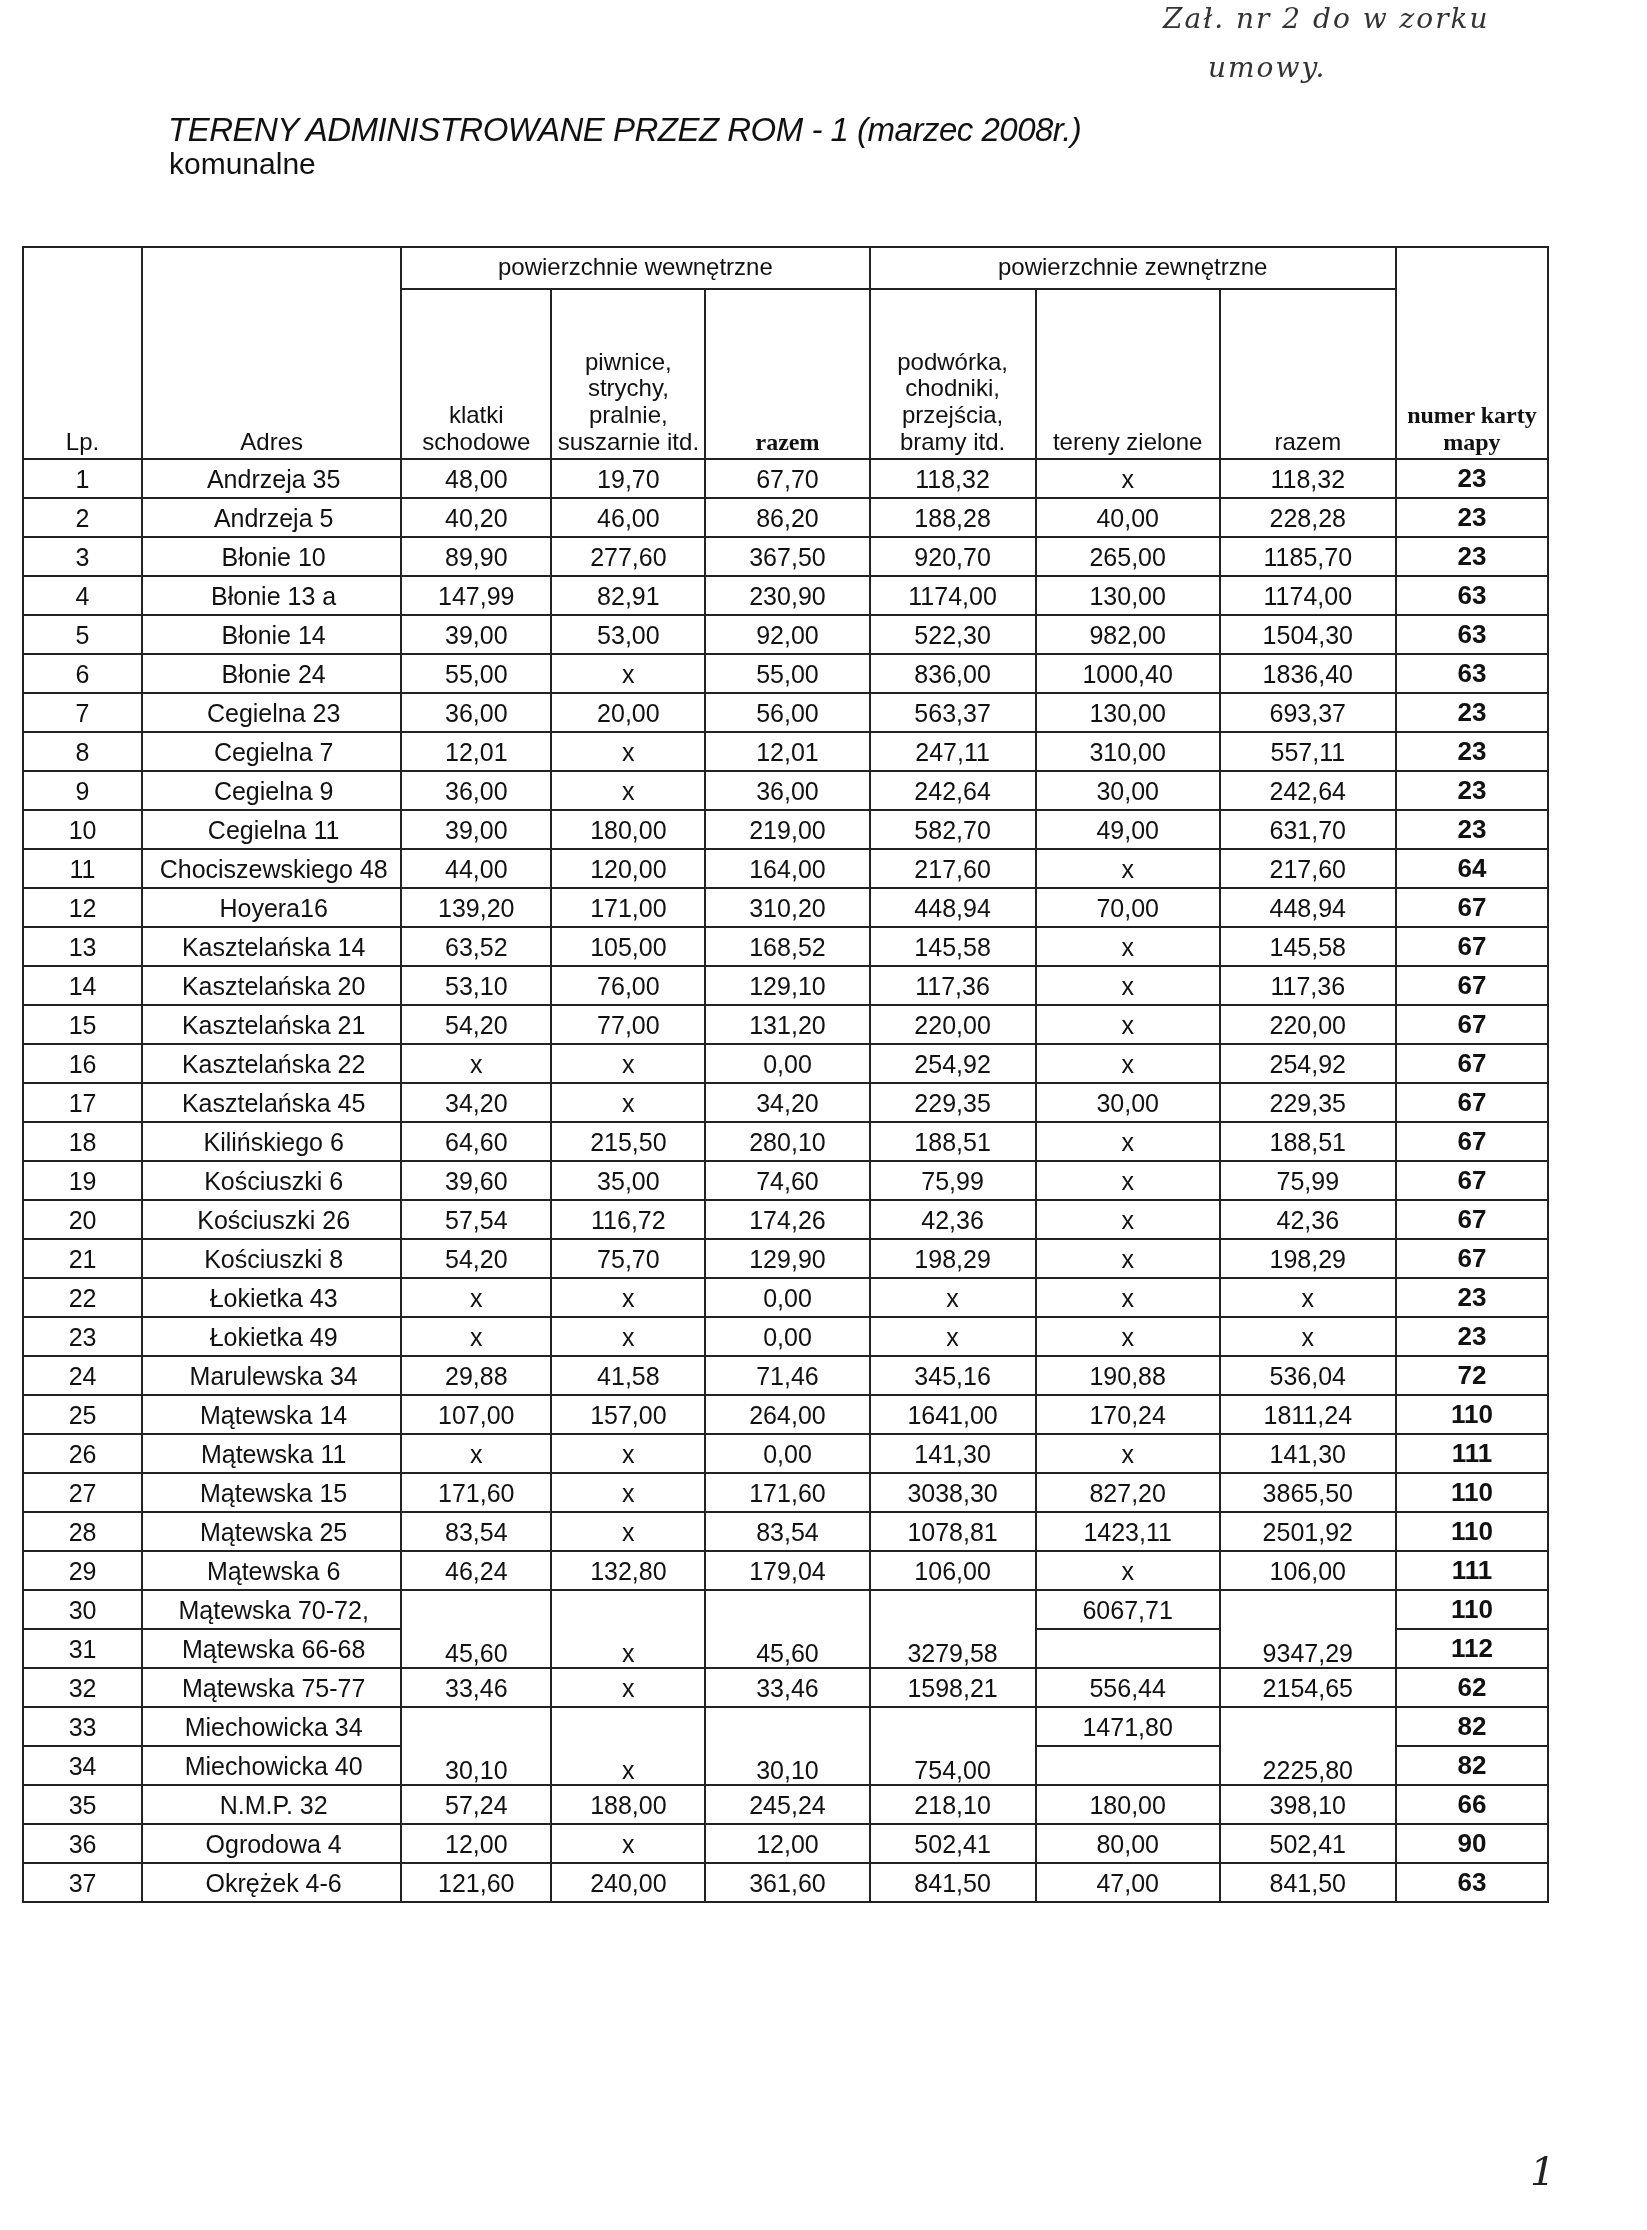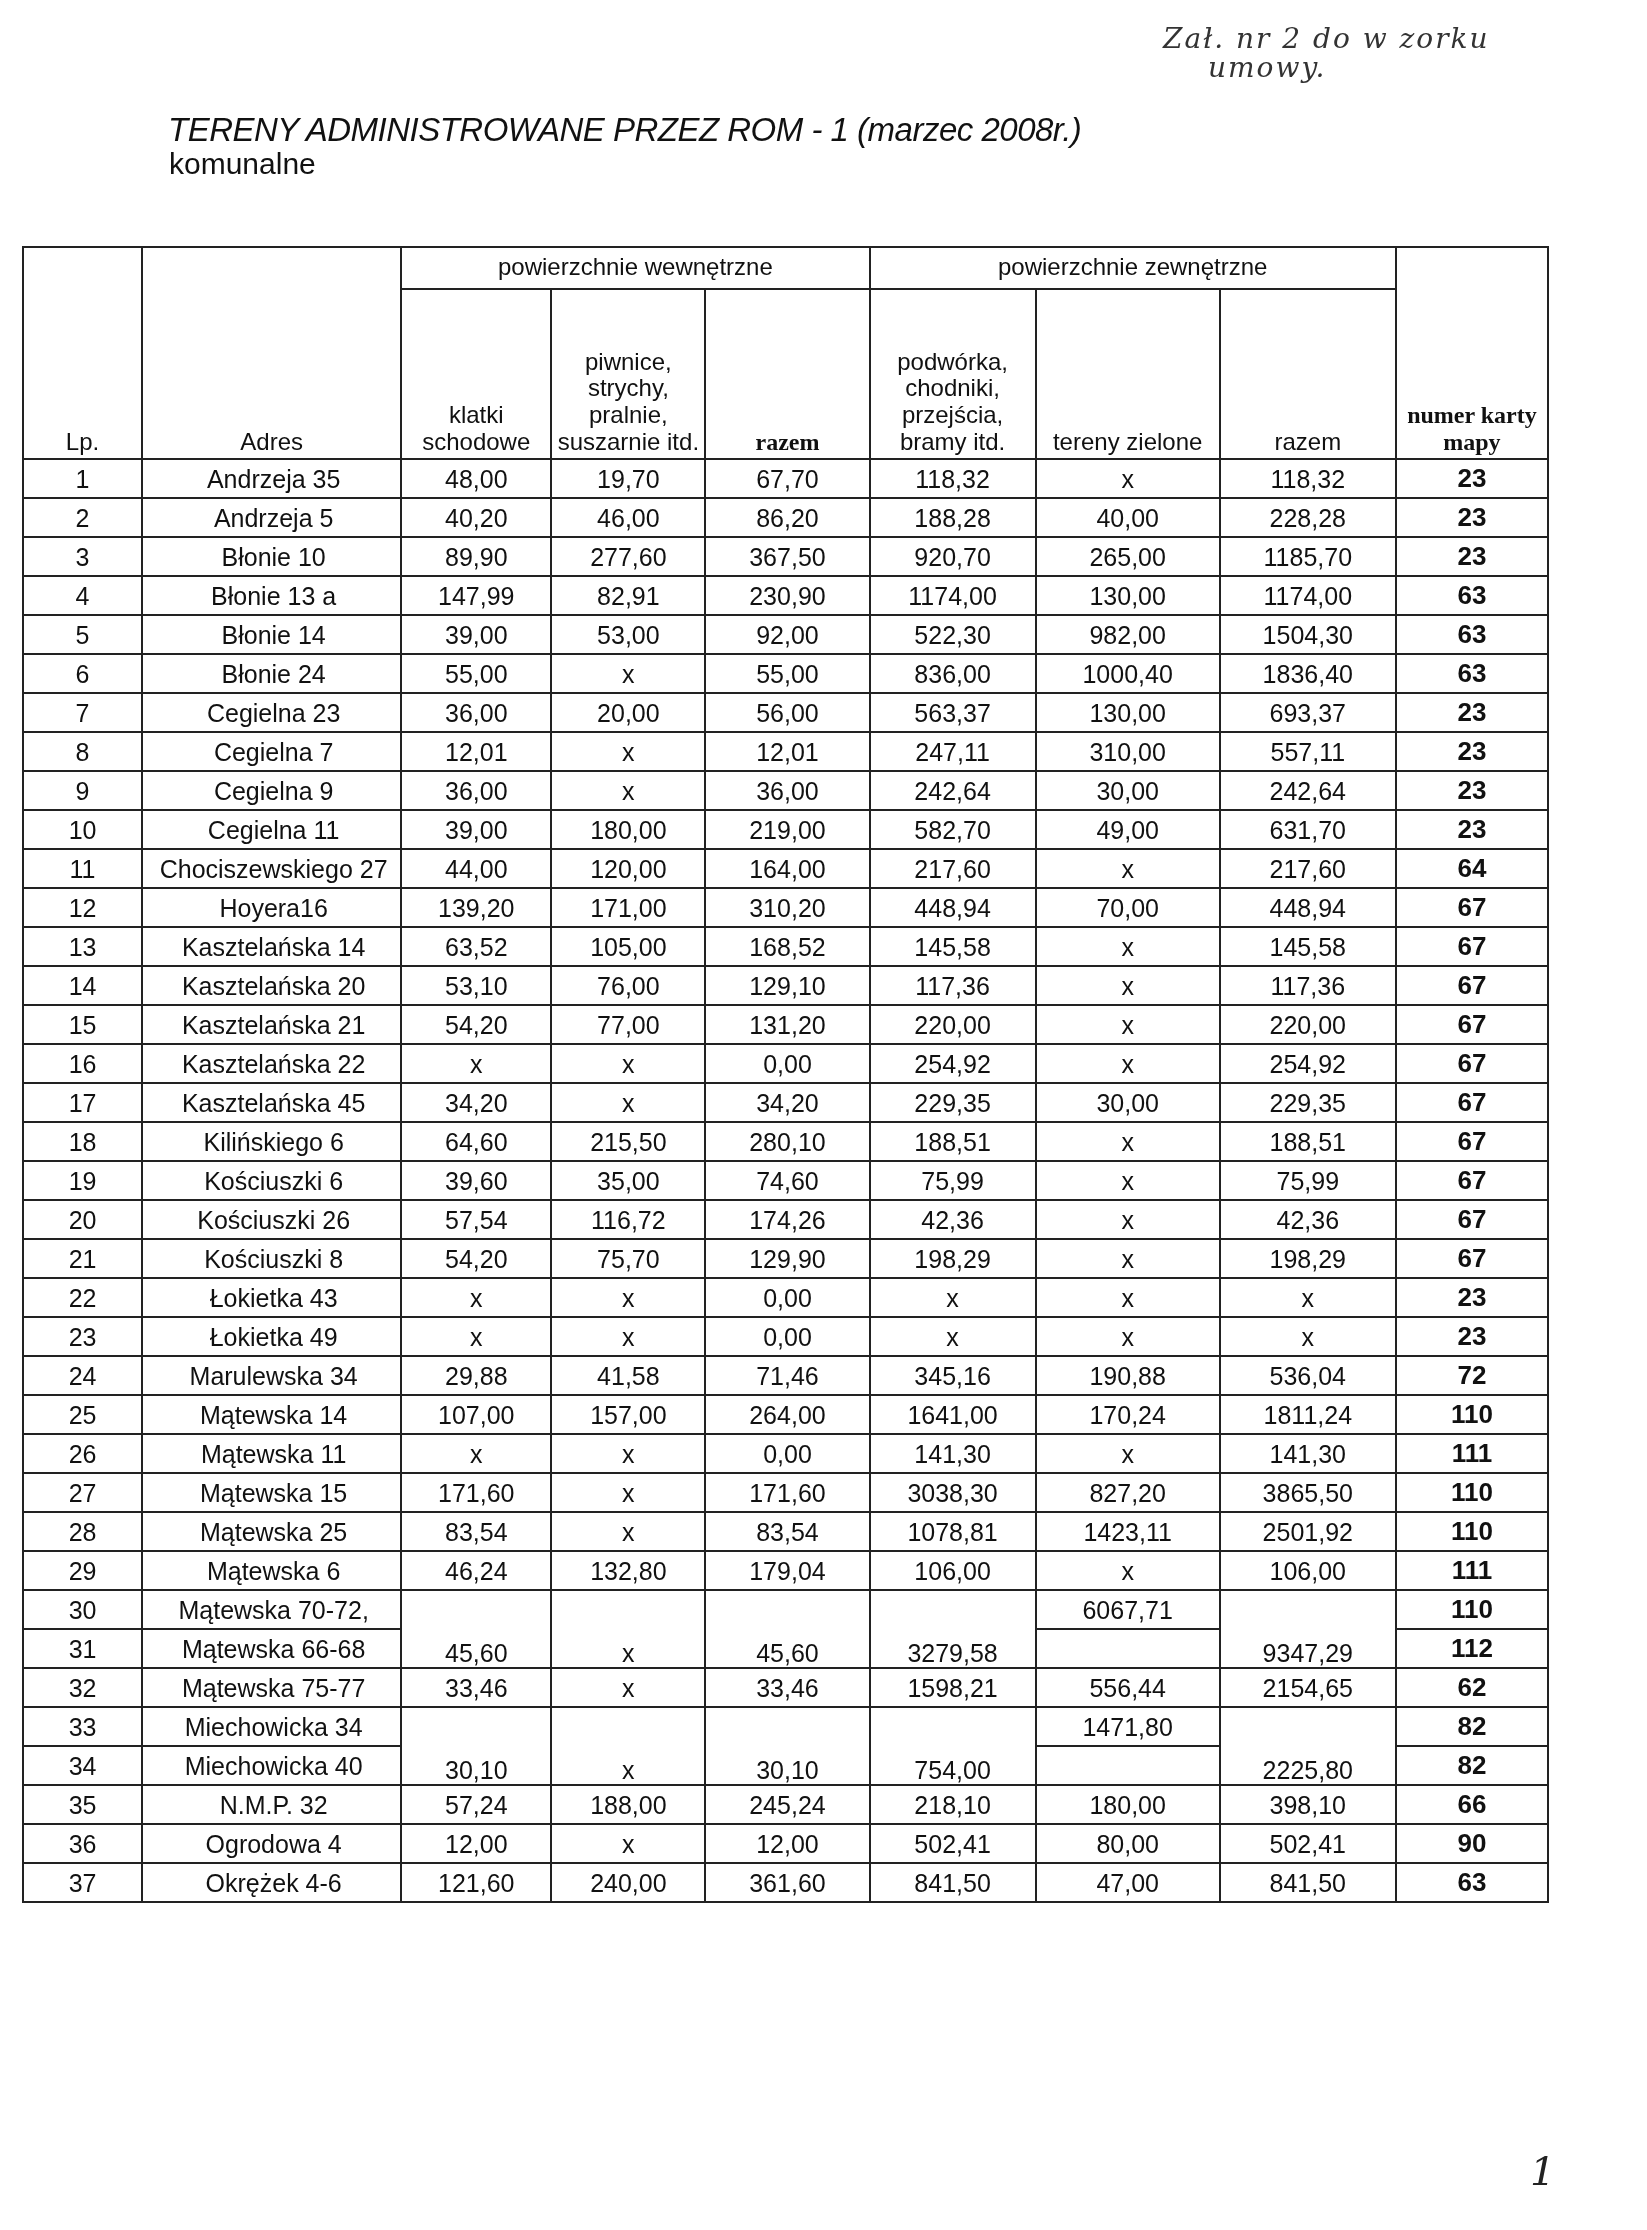--- a/index.html
+++ b/index.html
@@ -4,21 +4,21 @@
 <style>
   html, body { margin: 0; padding: 0; background: #ffffff; }
   body {
     width: 1647px; height: 2231px; position: relative; overflow: hidden;
     font-family: "Liberation Sans", sans-serif; color: #111;
   }
   .handwriting {
     position: absolute; font-family: "DejaVu Serif", serif; font-style: italic;
     color: #333; font-size: 28px; letter-spacing: 2px;
   }
-  .hw1 { left: 1163px; top: 2px; margin-top: 20px; }
+  .hw1 { left: 1163px; top: 2px; }
   .hw2 { left: 1208px; top: 51px; }
   .page-num { position: absolute; left: 1530px; top: 2148px; font-size: 40px; font-style: italic; font-family: "DejaVu Serif", serif; color: #222; }
   .title {
     position: absolute; left: 168px; top: 111px; font-size: 33px; font-weight: normal;
     font-style: italic; letter-spacing: -0.5px;
   }
   .subtitle { position: absolute; left: 169px; top: 147px; font-size: 30px; }
   table.grid {
     position: absolute; left: 22px; top: 246px; border-collapse: collapse;
     table-layout: fixed; width: 1527px;
@@ -178,21 +178,21 @@
         <td>39,00</td>
         <td>180,00</td>
         <td>219,00</td>
         <td>582,70</td>
         <td>49,00</td>
         <td>631,70</td>
         <td class="map">23</td>
       </tr>
       <tr>
         <td>11</td>
-        <td class="addr">Chociszewskiego 27</td>
+        <td class="addr">Chociszewskiego 48</td>
         <td>44,00</td>
         <td>120,00</td>
         <td>164,00</td>
         <td>217,60</td>
         <td>x</td>
         <td>217,60</td>
         <td class="map">64</td>
       </tr>
       <tr>
         <td>12</td>

